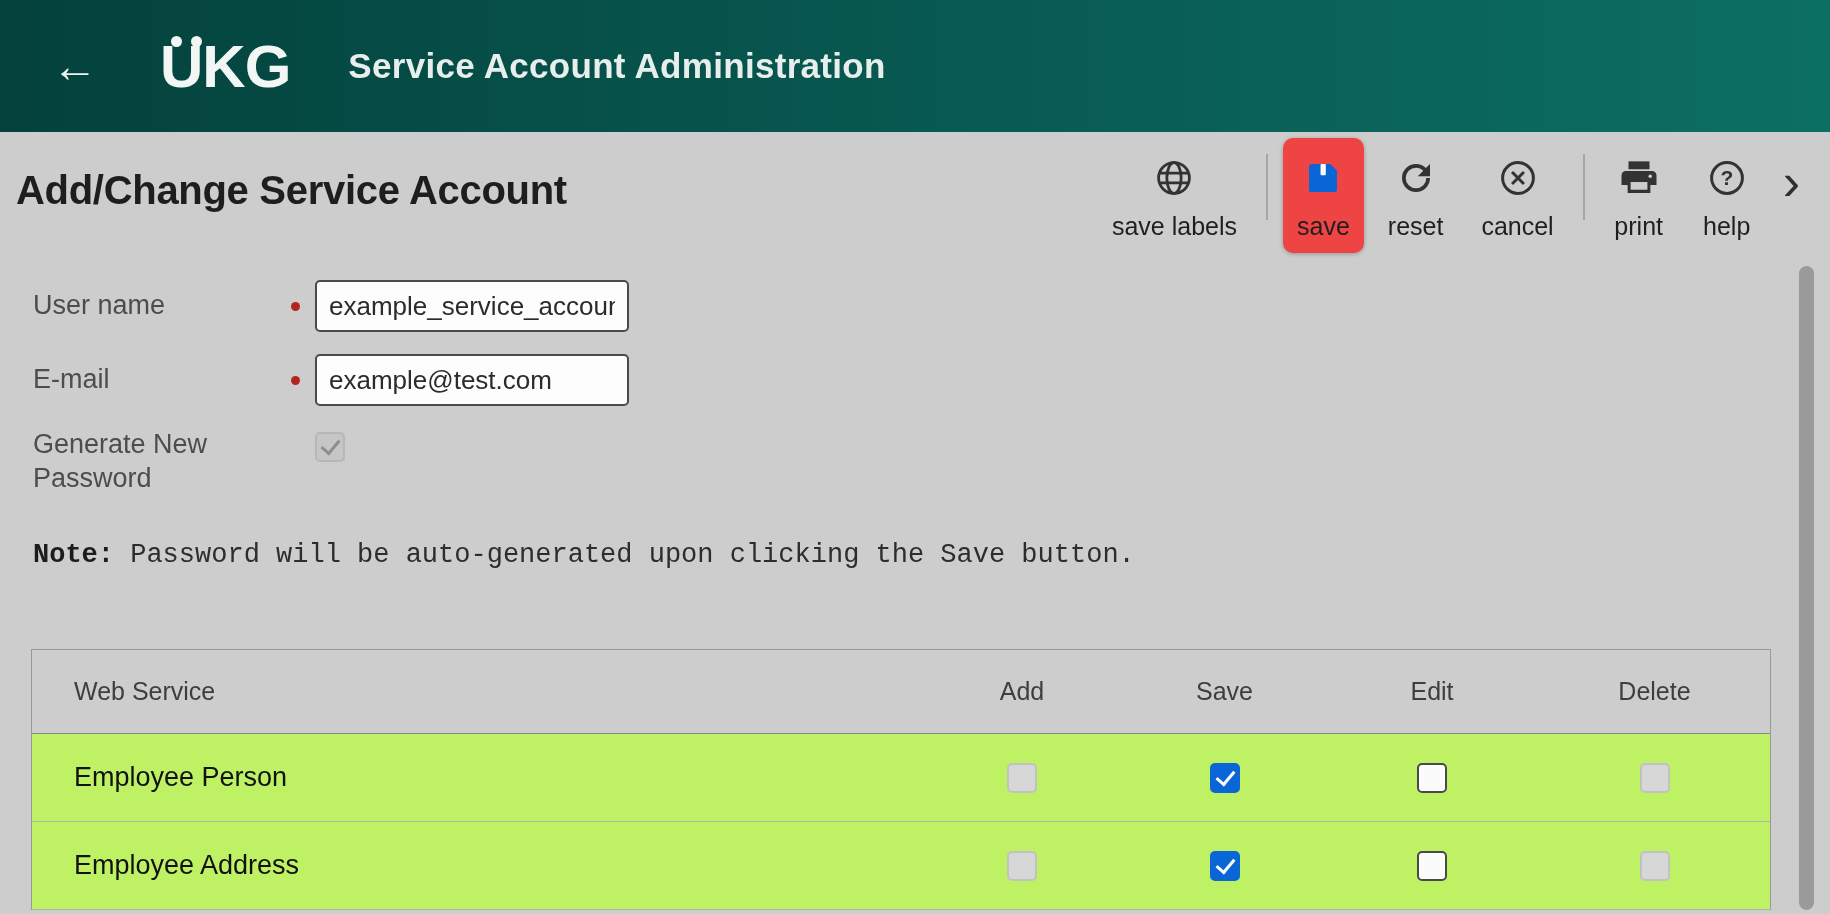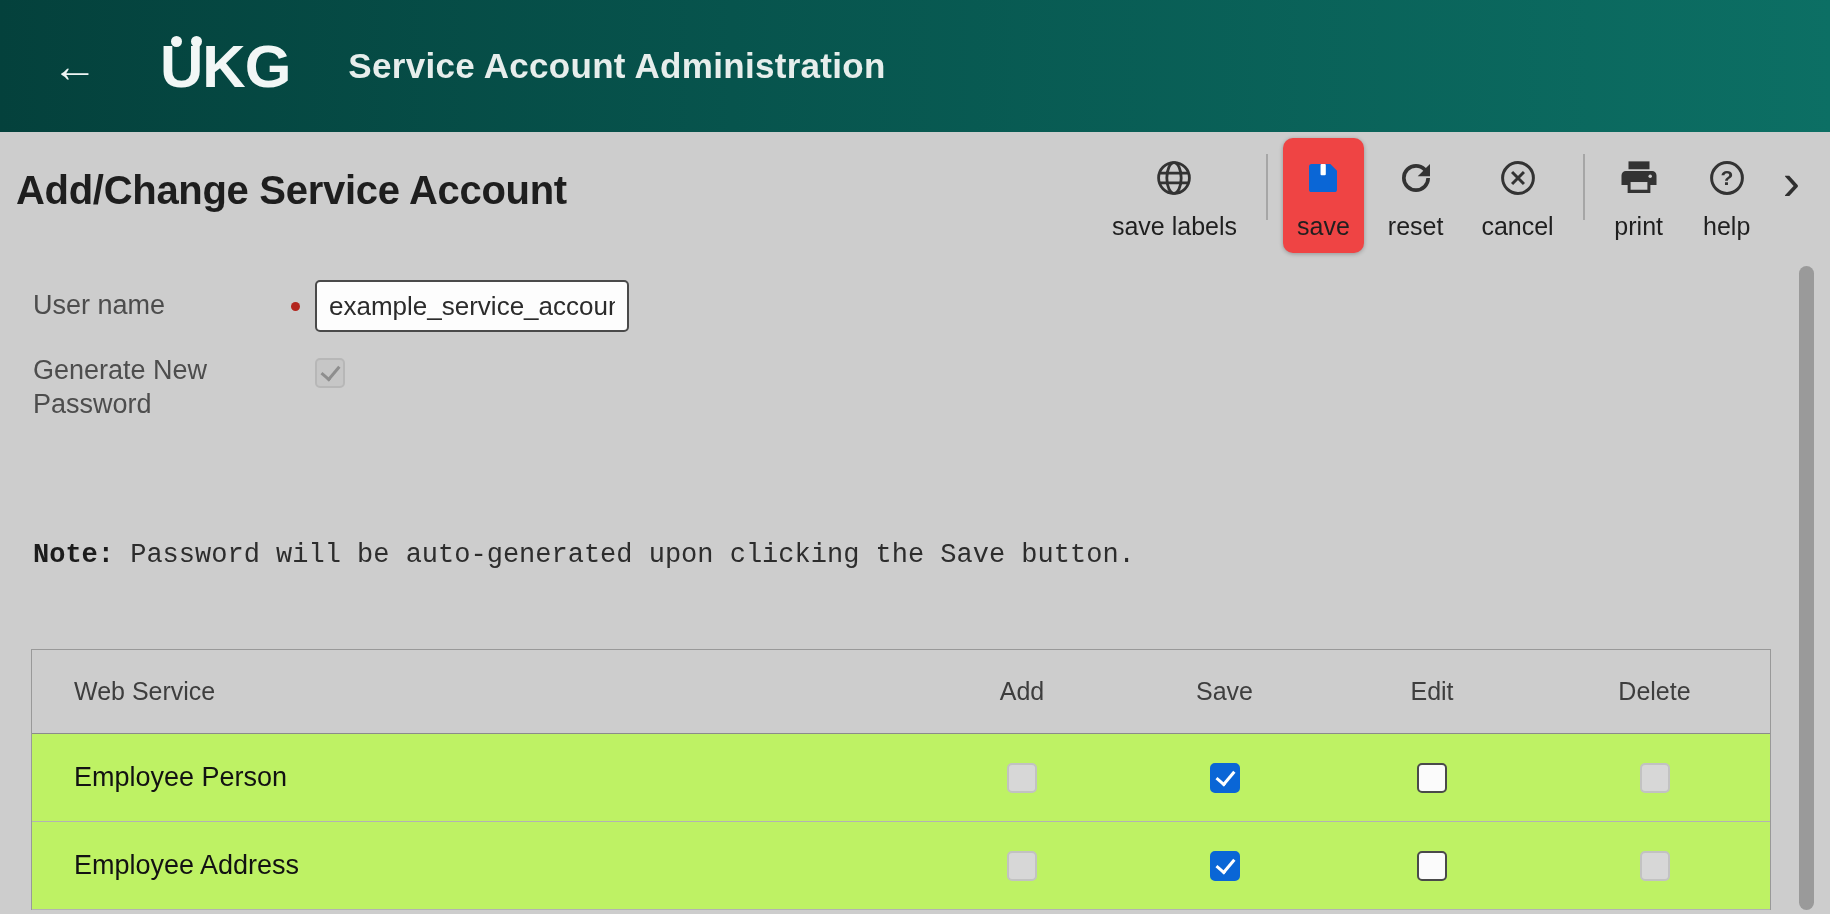--- a/index.html
+++ b/index.html
@@ -230,20 +230,25 @@
   </div>
 
   <div class="form">
 
     <div class="frow">
       <label class="flabel">User name</label>
       <span class="req"></span>
       <input class="finput" type="text" value="example_service_account" style="">
     </div>
 
+    <div class="frow">
+      <label class="flabel">E-mail</label>
+      <span class="req"></span>
+      <input class="finput" type="text" value="example@test.com" style="">
+    </div>
 
     <div class="frow top-align">
       <label class="flabel">Generate New Password</label>
       <span class="req empty"></span>
       <span class="cb checked disabled" style="margin-top:4px;"></span>
     </div>
 
   </div>
 
   <p class="note">

